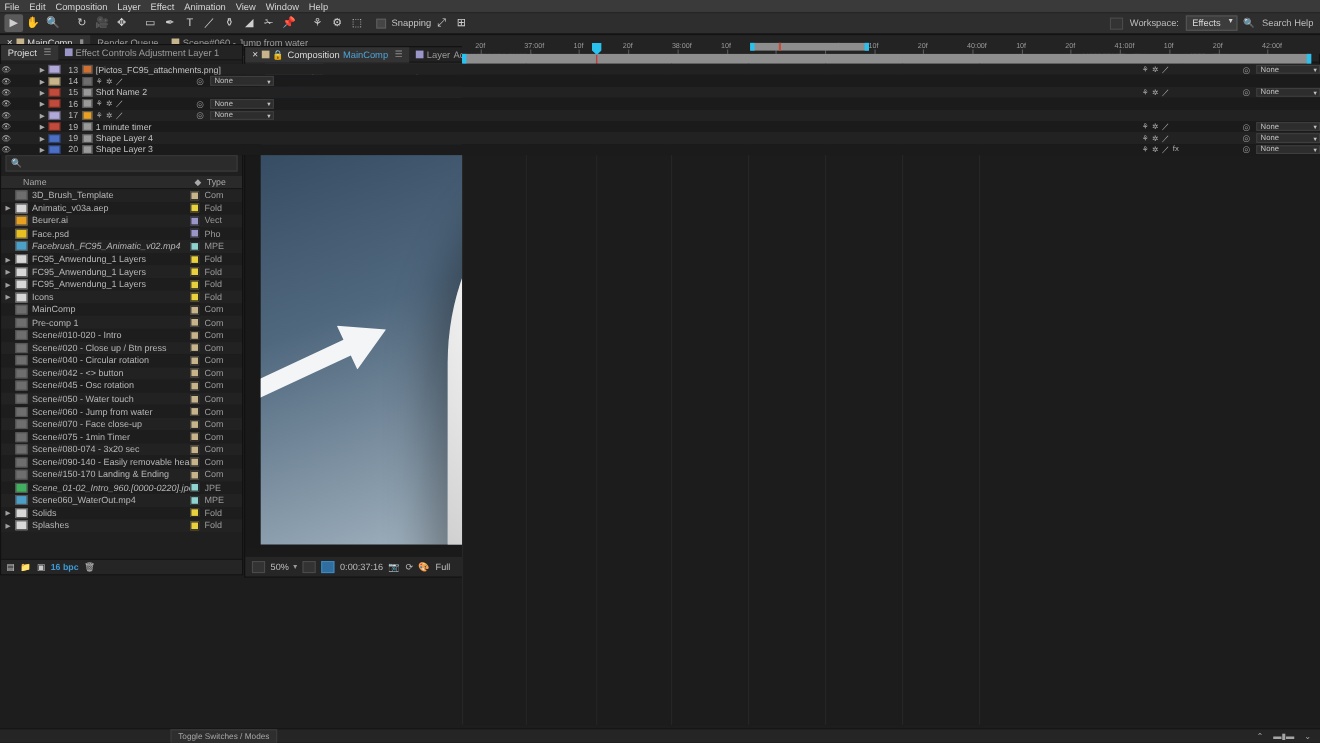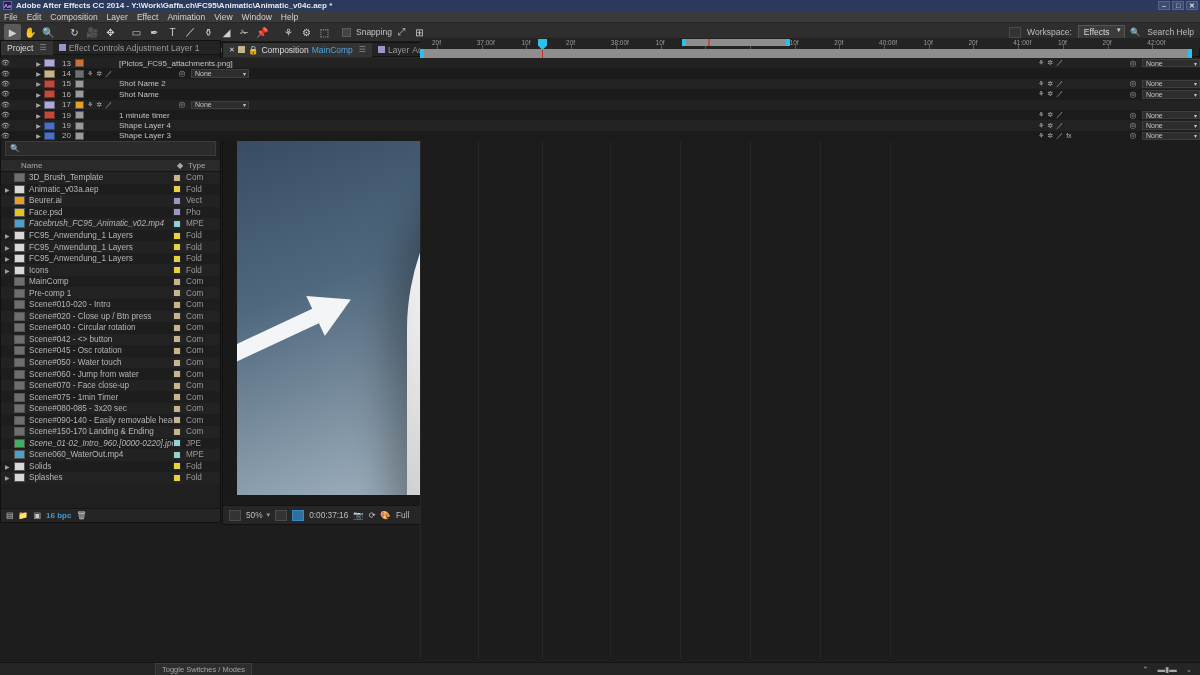--- a/index.html
+++ b/index.html
@@ -215,21 +215,21 @@
   .lrow:nth-child(odd) { background:#222; }
   .lrow:nth-child(even) { background:#1b1b1b; }
   .lr-eye { width:11px; text-align:center; font-size:7px; color:#b0b0b0;}
   .lr-b { width:11px; } .lr-c { width:11px; }
   .lr-tw { width:11px; font-size:6px; color:#a8a8a8; text-align:center;}
   .lr-col { width:14px; }
   .lr-col i { display:block; width:11px; height:8px; border:1px solid rgba(0,0,0,.4);}
   .lr-num { width:17px; text-align:right; padding-right:4px; color:#b6b6b6;}
   .lr-ico { width:12px; }
   .lr-ico i { display:block; width:9px; height:8px; border:1px solid #555;}
-  .lr-nm { flex:1; overflow:hidden; white-space:nowrap;margin-left:32px; }
+  .lr-nm { flex:1; overflow:hidden; white-space:nowrap; }
   .lr-sw { width:88px; display:flex; align-items:center; gap:3px; font-size:7px;
      color:#b0b0b0;}
   .lr-par { width:14px; text-align:center; color:#9a9a9a; font-size:8px;}
   .lr-pn { width:58px; background:#2d2d2d; border:1px solid #3e3e3e; height:8.5px;
      font-size:7px; color:#c3c3c3; display:flex; align-items:center; padding:0 3px;
      position:relative; margin-left:2px;}
   .lr-pn:after { content:"▾"; position:absolute; right:2px; font-size:6px;}
   .graph-area { position:absolute; left:420px; top:58px; right:0; bottom:16px;
      background:#1c1c1c;}
   .gy { position:absolute; left:2px; font-size:7px; color:#8a8a8a;}
@@ -240,29 +240,20 @@
      font-size:7.5px; color:#a6a6a6;}
   .tl-foot .tg { margin-left:155px; padding:1px 6px; background:#2e2e2e;
      border:1px solid #3c3c3c;}
   .tl-foot .ricons { margin-left:auto; display:flex; gap:9px; padding-right:8px; }
 </style>
 </head>
 <body>
 
 <div class="app">
 
-  <div class="titlebar">
-    <span class="ae-logo">Ae</span>
-    <span>Adobe After Effects CC 2014 - Y:\Work\Gaffa.ch\FC95\Animatic\Animatic_v04c.aep *</span>
-    <span class="win-btns">
-      <span class="win-btn">–</span>
-      <span class="win-btn">□</span>
-      <span class="win-btn">✕</span>
-    </span>
-  </div>
 
   <div class="menubar">
     <span>File</span>
     <span>Edit</span>
     <span>Composition</span>
     <span>Layer</span>
     <span>Effect</span>
     <span>Animation</span>
     <span>View</span>
     <span>Window</span>
@@ -501,21 +492,21 @@
           <span class="ico" style="background:#6e6e6e"></span>
           <span class="nm">Scene#075 - 1min Timer</span>
           <span class="sw">
             <i style="background:#c8b48a"></i>
           </span>
           <span class="ty">Com</span>
         </div>
         <div class="prow">
           <span class="tw"></span>
           <span class="ico" style="background:#6e6e6e"></span>
-          <span class="nm">Scene#080-085 - 3x20 sec</span>
+          <span class="nm">Scene#080-074 - 3x20 sec</span>
           <span class="sw">
             <i style="background:#c8b48a"></i>
           </span>
           <span class="ty">Com</span>
         </div>
         <div class="prow">
           <span class="tw"></span>
           <span class="ico" style="background:#6e6e6e"></span>
           <span class="nm">Scene#090-140 - Easily removable heads</span>
           <span class="sw">
@@ -1223,21 +1214,20 @@
           <span class="lr-b"></span>
           <span class="lr-c"></span>
           <span class="lr-tw">▶</span>
           <span class="lr-col">
             <i style="background:#c04b3c"></i>
           </span>
           <span class="lr-num">16</span>
           <span class="lr-ico">
             <i style="background:#9a9a9a"></i>
           </span>
-          <span class="lr-nm">Shot Name</span>
           <span class="lr-sw">
             <span>⚘</span>
             <span>✲</span>
             <span>／</span>
             <span></span>
           </span>
           <span class="lr-par">◎</span>
           <span class="lr-pn">None</span>
         </div>
         <div class="lrow">

